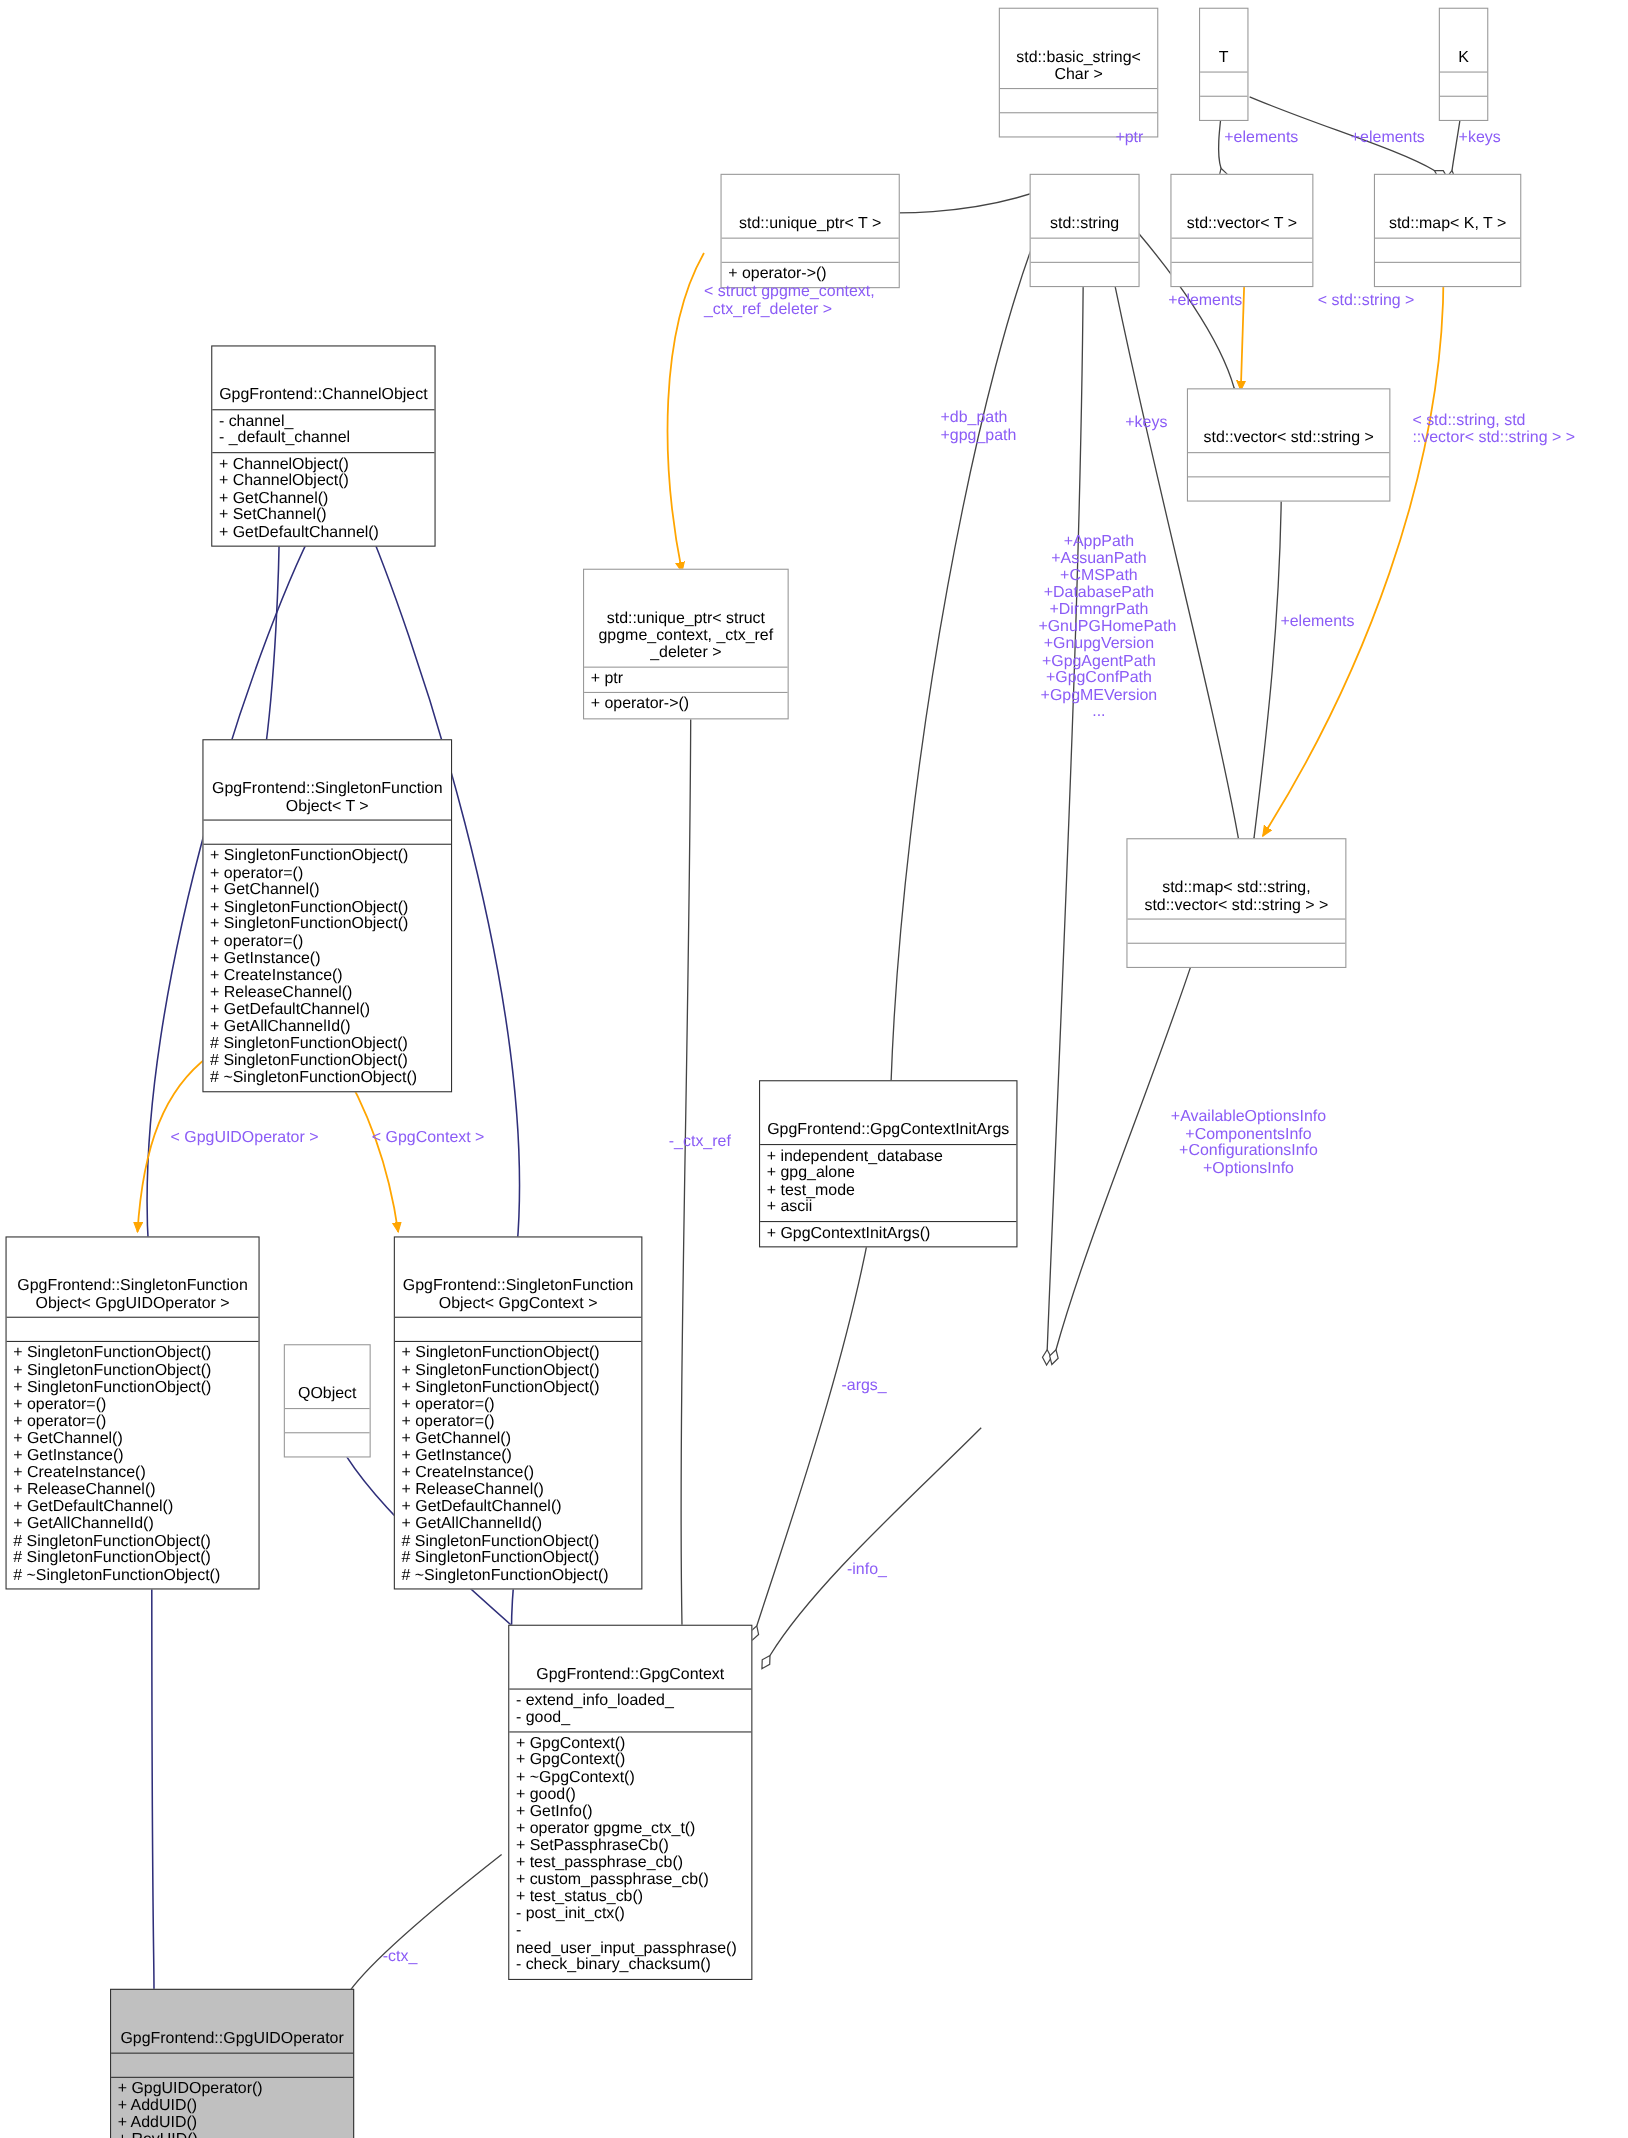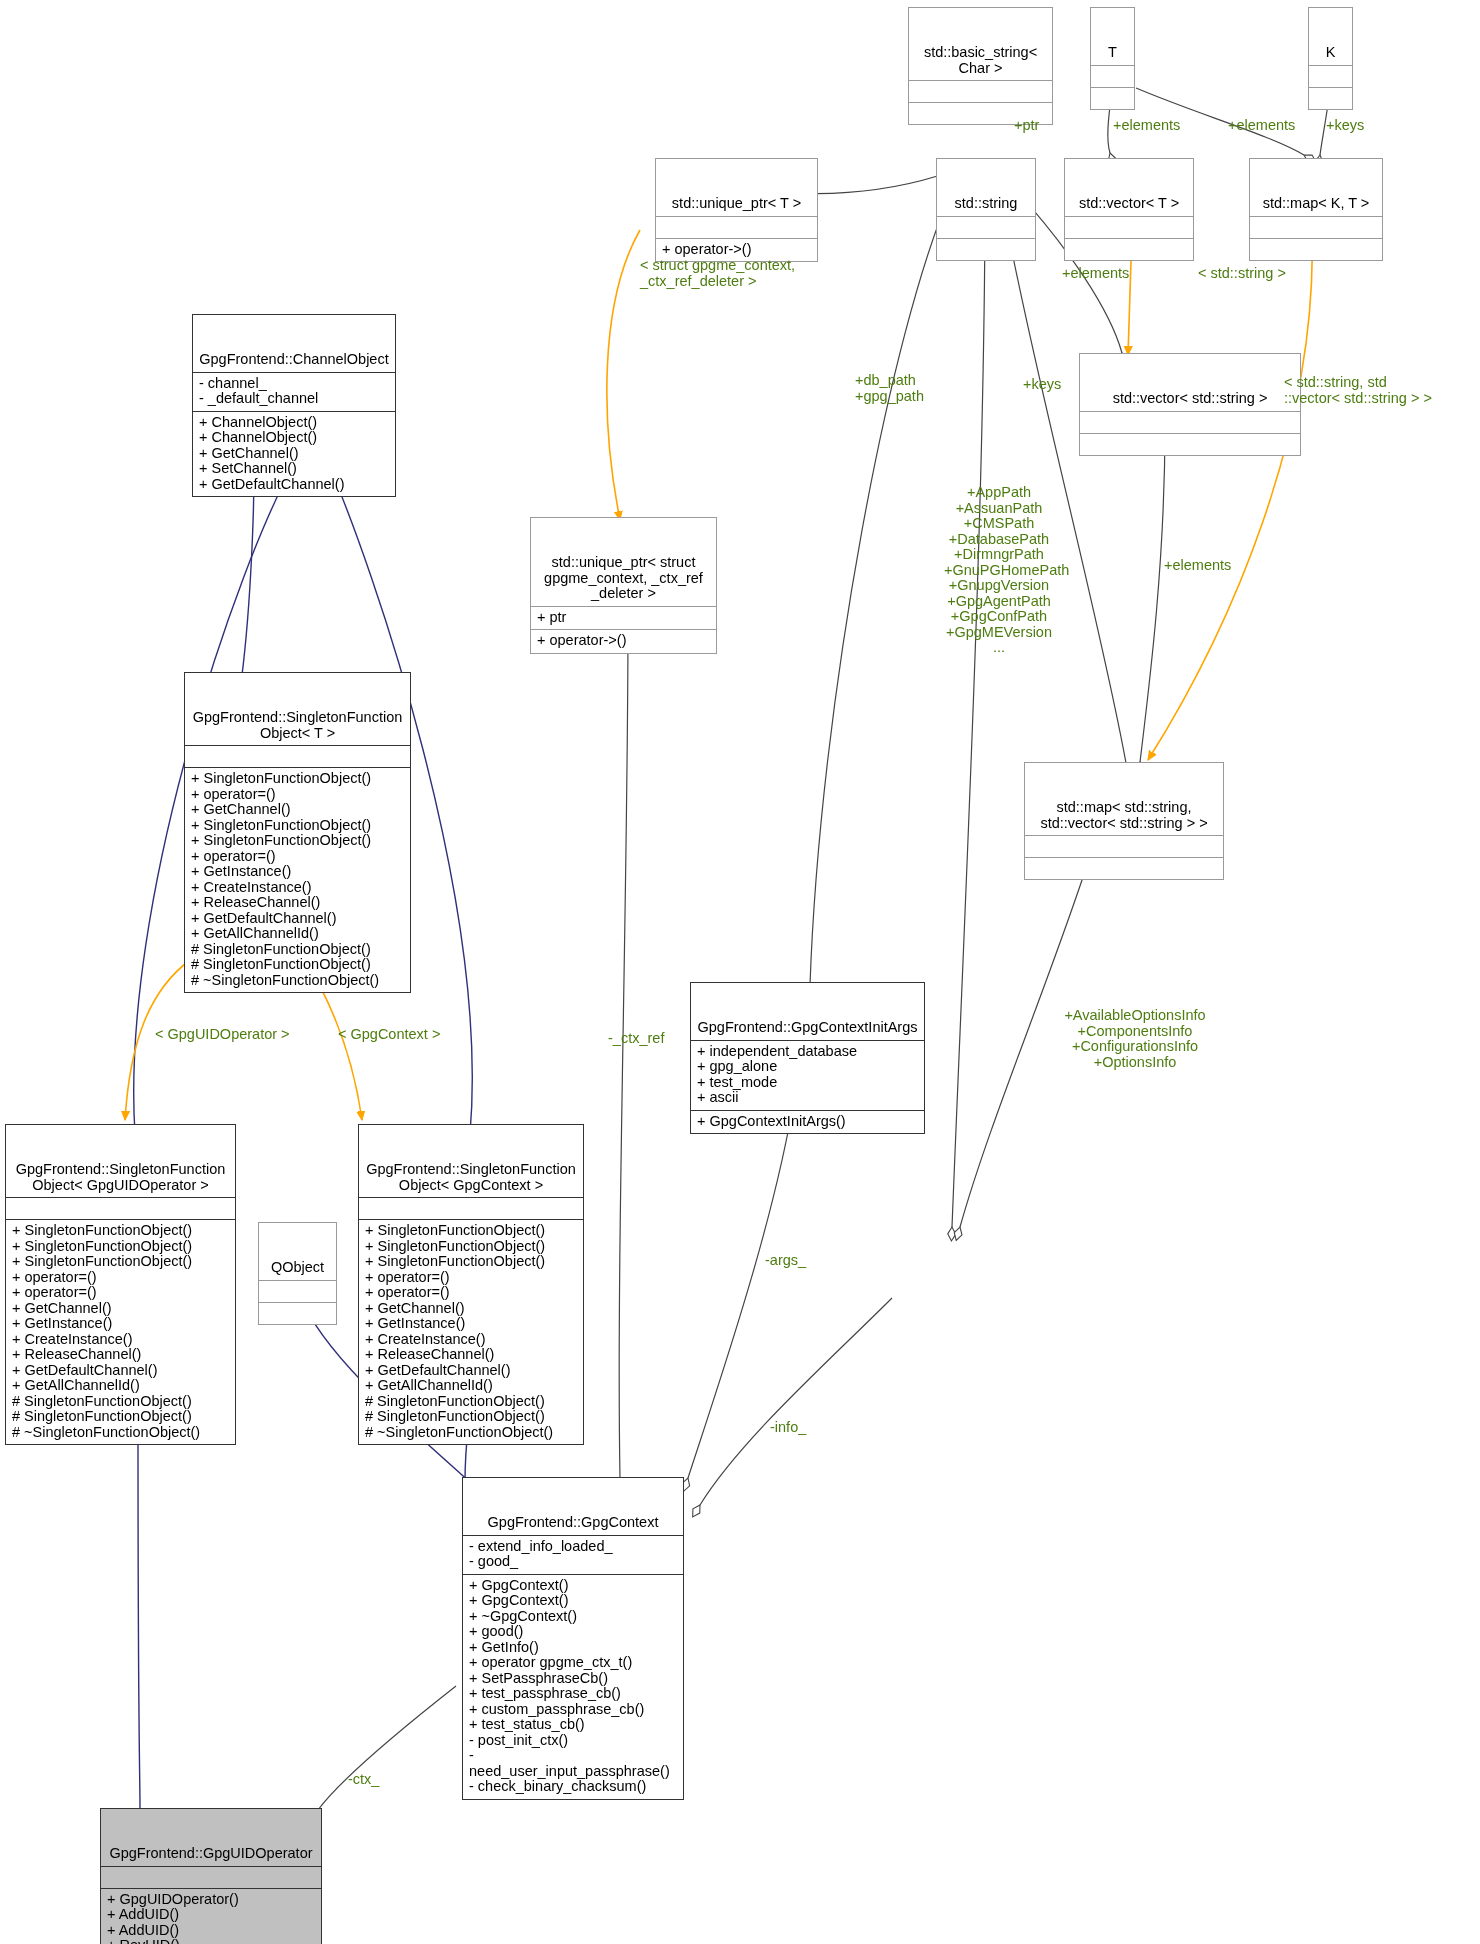--- a/index.html
+++ b/index.html
@@ -66,21 +66,21 @@
     white-space: pre-line;
     text-align: left;
   }
   .node .empty {
     height: 14px;
   }
   .edge-label {
     position: absolute;
     font-size: 14.5px;
     line-height: 15.5px;
-    color: #4d7c0f;
+    color: #8b5cf6;
     white-space: pre-line;
     z-index: 6;
     background: transparent;
   }
   .edge-label.center { text-align: center; }
   .edge-label.left { text-align: left; }
 </style>
 </head>
 <body>
 
@@ -188,21 +188,21 @@
     <div class="attrs empty"></div>
     <div class="ops empty"></div>
   </div>
 
   <div class="node" style="left:1249px; top:158px; width:134px;">
     <div class="title">std::map&lt; K, T &gt;</div>
     <div class="attrs empty"></div>
     <div class="ops empty"></div>
   </div>
 
-  <div class="node" style="left:1079px; top:353px; width:222px;">
+  <div class="node" style="left:1079px; top:353px; width:185px;">
     <div class="title">std::vector&lt; std::string &gt;</div>
     <div class="attrs empty"></div>
     <div class="ops empty"></div>
   </div>
 
   <div class="node" style="left:1024px; top:762px; width:200px;">
     <div class="title">std::map&lt; std::string,
 std::vector&lt; std::string &gt; &gt;</div>
     <div class="attrs empty"></div>
     <div class="ops empty"></div>

